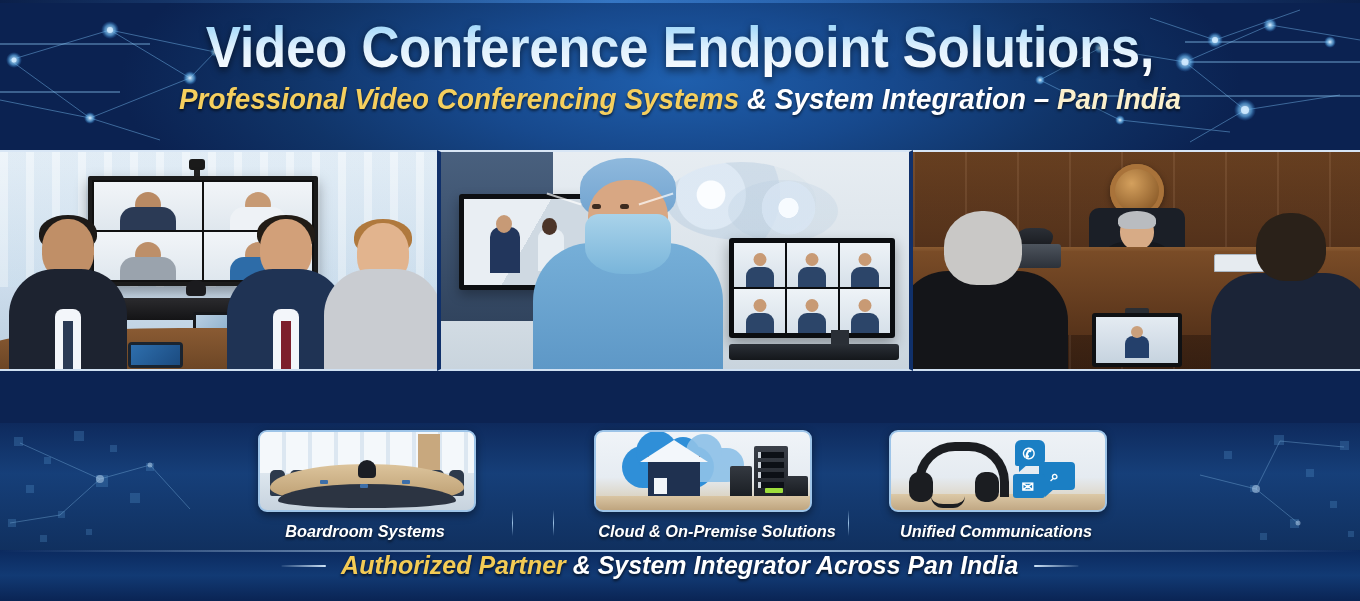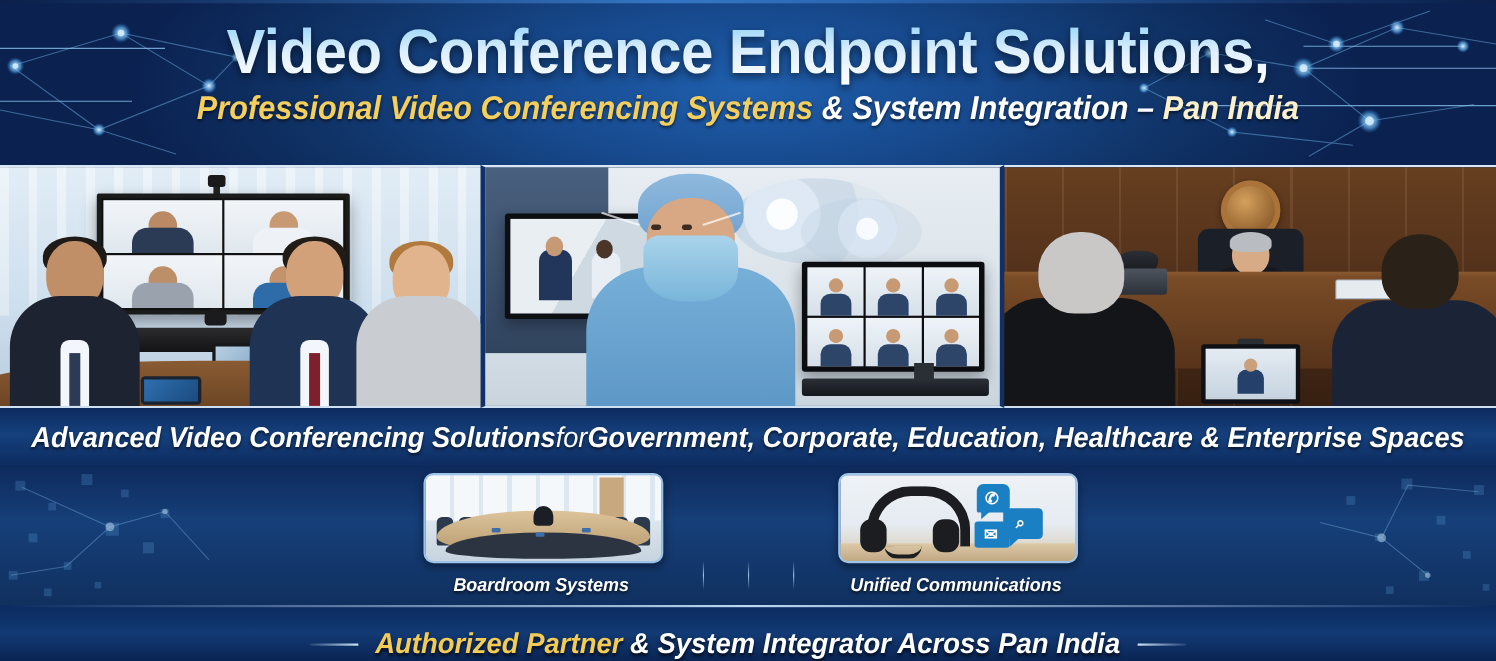--- a/index.html
+++ b/index.html
@@ -247,21 +247,21 @@
   .t4 .ic.i1:after{content:"";position:absolute;left:4px;bottom:-6px;border-top:8px solid #1b7fc4;border-right:9px solid transparent;}
   .t4 .ic.i2{left:148px;top:30px;width:36px;height:28px;border-radius:4px;}
   .t4 .ic.i2:after{content:"";position:absolute;left:6px;bottom:-7px;border-top:9px solid #1b7fc4;border-right:10px solid transparent;}
   .t4 .ic.i3{left:122px;top:42px;width:32px;height:24px;border-radius:3px;}
   .t4 .glyph{position:absolute;color:#ffffff;font-size:15px;line-height:1;font-weight:bold;}
 
   
   .footer{
     position:absolute;left:0;top:550px;width:1360px;height:51px;overflow:hidden;
     background:linear-gradient(180deg,#0b2a5f 0%,#123a74 50%,#0a2454 100%);
-    display:flex;align-items:flex-end;justify-content:center;
+    display:flex;align-items:flex-start;justify-content:center;
   }
   .footer:before{content:"";position:absolute;left:0;top:0;width:100%;height:2px;
     background:linear-gradient(90deg,rgba(160,200,240,0),#bcd8f2 50%,rgba(160,200,240,0));}
   .foot-inner{display:flex;align-items:center;gap:16px;transform:scaleX(.96);}
   .rule{width:46px;height:2px;background:linear-gradient(90deg,rgba(190,220,245,.1),#cfe4f7);}
   .rule.r2{background:linear-gradient(90deg,#cfe4f7,rgba(190,220,245,.1));}
   .foot-txt{font-weight:bold;font-style:italic;font-size:26px;color:#ffffff;
     text-shadow:0 2px 3px rgba(0,0,0,.7);white-space:nowrap;}
   .foot-txt .gold{color:#f3cb55;}
 </style>
@@ -449,27 +449,20 @@
           </div>
         <div class="chair"></div>
         <div class="lawyerR">
             <span class="lb"></span>
             <span class="lh"></span>
           </div>
       </div>
     </div>
   </div>
 
-  <div class="midband">
-    <div class="mline">
-      <span class="b">Advanced Video Conferencing Solutions</span>
-        <span> for </span>
-        <span class="n">Government, Corporate, Education, Healthcare &amp; Enterprise Spaces</span>
-    </div>
-  </div>
 
   <div class="lower">
     <svg class="mosaic" width="1360" height="127" viewBox="0 0 1360 127">
       <g fill="#5e9fd8" opacity=".30">
         <rect x="14" y="14" width="9" height="9"></rect>
           <rect x="44" y="34" width="7" height="7"></rect>
           <rect x="74" y="8" width="10" height="10"></rect>
         <rect x="26" y="62" width="8" height="8"></rect>
           <rect x="96" y="52" width="12" height="12"></rect>
           <rect x="58" y="88" width="7" height="7"></rect>
@@ -525,20 +518,40 @@
             <span class="item" style="right:64px;bottom:26px;"></span>
         </div>
         <div class="cardlabel">Boardroom Systems</div>
       </div>
 
       <div class="vdiv"></div>
 
 
       <div class="vdiv"></div>
 
+      <div class="card">
+        <div class="thumb t3">
+          <span class="cloud1"></span>
+          <span class="cloud2"></span>
+          <span class="house"></span>
+          <span class="roof"></span>
+            <span class="win"></span>
+          <span class="rack">
+              <i style="top:6px"></i>
+              <i style="top:16px"></i>
+              <i style="top:26px"></i>
+              <i style="top:36px"></i>
+            </span>
+          <span class="rack2"></span>
+            <span class="rack3"></span>
+            <span class="led"></span>
+          <span class="shelf"></span>
+        </div>
+        <div class="cardlabel">Cloud &amp; On-Premise Solutions</div>
+      </div>
 
       <div class="vdiv"></div>
 
       <div class="card">
         <div class="thumb t4">
           <span class="shelf"></span>
           <span class="band"></span>
           <span class="cupL"></span>
             <span class="cupR"></span>
             <span class="mic"></span>

